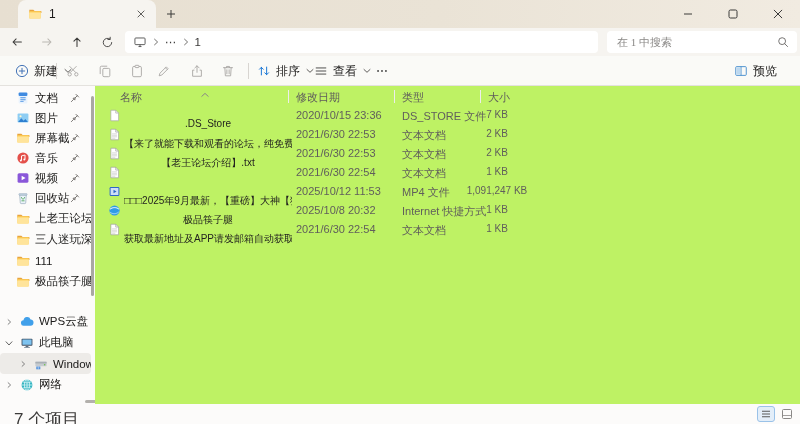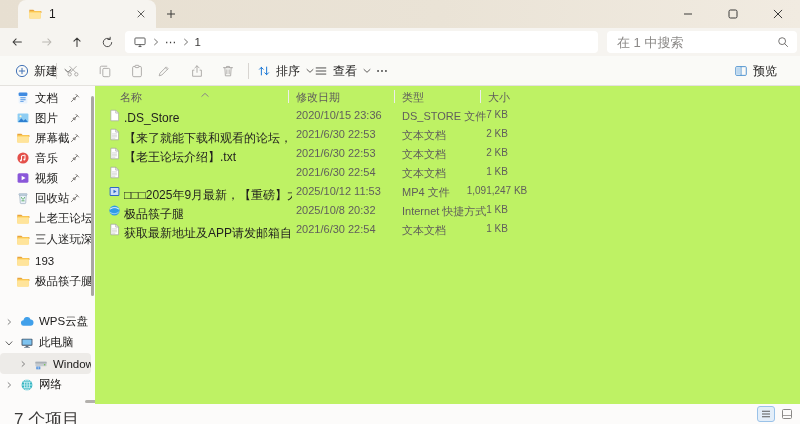--- a/index.html
+++ b/index.html
@@ -22,22 +22,22 @@
   .caption>div{width:45px;height:28px;display:flex;align-items:center;justify-content:center;}
 
   
   .navbar{position:absolute;left:0;top:28px;width:800px;height:28px;background:#f6f4f0;}
   .navbtn{position:absolute;top:4px;width:22px;height:20px;display:flex;align-items:center;justify-content:center;border-radius:4px;}
   .addressbar{position:absolute;left:125px;top:3px;width:473px;height:22px;background:#fff;border-radius:4px;
     display:flex;align-items:center;padding:0 8px;box-sizing:border-box;font-size:11.5px;color:#3b3a39;}
   .crumb-sep{margin:0 5px;}
   .searchbox{position:absolute;left:607px;top:3px;width:190px;height:22px;background:#fff;border-radius:4px;
     display:flex;align-items:center;padding:0 8px;box-sizing:border-box;}
-  .searchbox input{border:none;outline:none;background:transparent;flex:1;font-size:13px;
-    font-family:Liberation Sans, sans-serif;color:#3b3a39;min-width:0;}
+  .searchbox input{border:none;outline:none;background:transparent;flex:1;font-size:11px;
+    font-family:Liberation Serif, serif;color:#3b3a39;min-width:0;}
   .searchbox input::placeholder{color:#8a8886;}
 
   
   .commandbar{position:absolute;left:0;top:56px;width:800px;height:30px;background:#fafaf7;
     border-bottom:1px solid #e4e2de;box-sizing:border-box;}
   .cmdbtn{position:absolute;top:3px;height:24px;display:flex;align-items:center;gap:5px;
     padding:0 5px;border-radius:4px;font-size:12px;color:#1b1a19;}
   .cmd-ico28{position:absolute;top:3px;width:28px;height:24px;display:flex;align-items:center;justify-content:center;border-radius:4px;}
   .vsep{position:absolute;top:7px;width:1px;height:16px;background:#d8d5d1;}
   .chev{margin-left:1px;}
@@ -62,22 +62,22 @@
   
   .filearea{position:absolute;left:95px;top:86px;width:705px;height:318px;background:#bef264;}
   .cols{position:absolute;left:0;top:2px;width:705px;height:18px;font-size:11px;color:#5f5d5b;}
   .cols span{position:absolute;top:2px;}
   .col-name{left:25px;} .col-date{left:201px;} .col-type{left:307px;} .col-size{left:393px;}
   .sort-caret{position:absolute;left:105px;top:-3px;}
   .colsep{position:absolute;top:4px;width:1px;height:13px;background:#ededeb;}
   .rows{position:absolute;left:0;top:20px;width:705px;}
   .frow{position:relative;height:19px;}
   .frow .ficon{position:absolute;left:13px;top:3px;}
-  .frow .fname{position:absolute;left:29px;top:5px;width:168px;overflow:hidden;white-space:nowrap;
-    font-size:12px;color:#201f1e;}
+  .frow .fname{position:absolute;left:29px;top:12px;width:168px;overflow:hidden;white-space:nowrap;
+    font-size:10px;color:#201f1e;text-align:center;}
   .frow .fdate,.frow .ftype{position:absolute;top:3px;font-size:11px;color:#605e5c;white-space:nowrap;}
   .frow .fdate{left:201px;} .frow .ftype{left:307px;}
   .frow .fsize{position:absolute;left:361px;top:3px;width:82px;text-align:center;font-size:10px;color:#605e5c;}
 
   
   .statusbar{position:absolute;left:0;top:404px;width:800px;height:20px;background:#fcfbfa;}
   .status-count{position:absolute;left:14px;top:4px;font-size:17px;color:#3b3a39;}
   .vtoggles{position:absolute;right:4px;top:2px;display:flex;gap:3px;align-items:center;}
   .vtoggle{width:18px;height:16px;display:flex;align-items:center;justify-content:center;
     border:1px solid transparent;border-radius:3px;box-sizing:border-box;}
@@ -428,21 +428,21 @@
         <span class="lbl">三人迷玩深圳90</span>
       </div>
       <div class="side-item tall">
         <span class="icon ic14">
           <svg viewBox="0 0 16 16">
             <path fill="#e8a33d" d="M1.5 3h4.6l1.5 1.7h6.9c.6 0 1 .4 1 1v.8H1.5z"></path>
             <path fill="#ffd158" d="M1.5 4.8h13v7.4c0 .6-.4 1-1 1h-11c-.6 0-1-.4-1-1z"></path>
             <path fill="#ffe49b" d="M1.5 6.2h13v6c0 .6-.4 1-1 1h-11c-.6 0-1-.4-1-1z"></path>
           </svg>
         </span>
-        <span class="lbl">193</span>
+        <span class="lbl">111</span>
       </div>
       <div class="side-item tall">
         <span class="icon ic14">
           <svg viewBox="0 0 16 16">
             <path fill="#e8a33d" d="M1.5 3h4.6l1.5 1.7h6.9c.6 0 1 .4 1 1v.8H1.5z"></path>
             <path fill="#ffd158" d="M1.5 4.8h13v7.4c0 .6-.4 1-1 1h-11c-.6 0-1-.4-1-1z"></path>
             <path fill="#ffe49b" d="M1.5 6.2h13v6c0 .6-.4 1-1 1h-11c-.6 0-1-.4-1-1z"></path>
           </svg>
         </span>
         <span class="lbl">极品筷子腿，梦</span>

